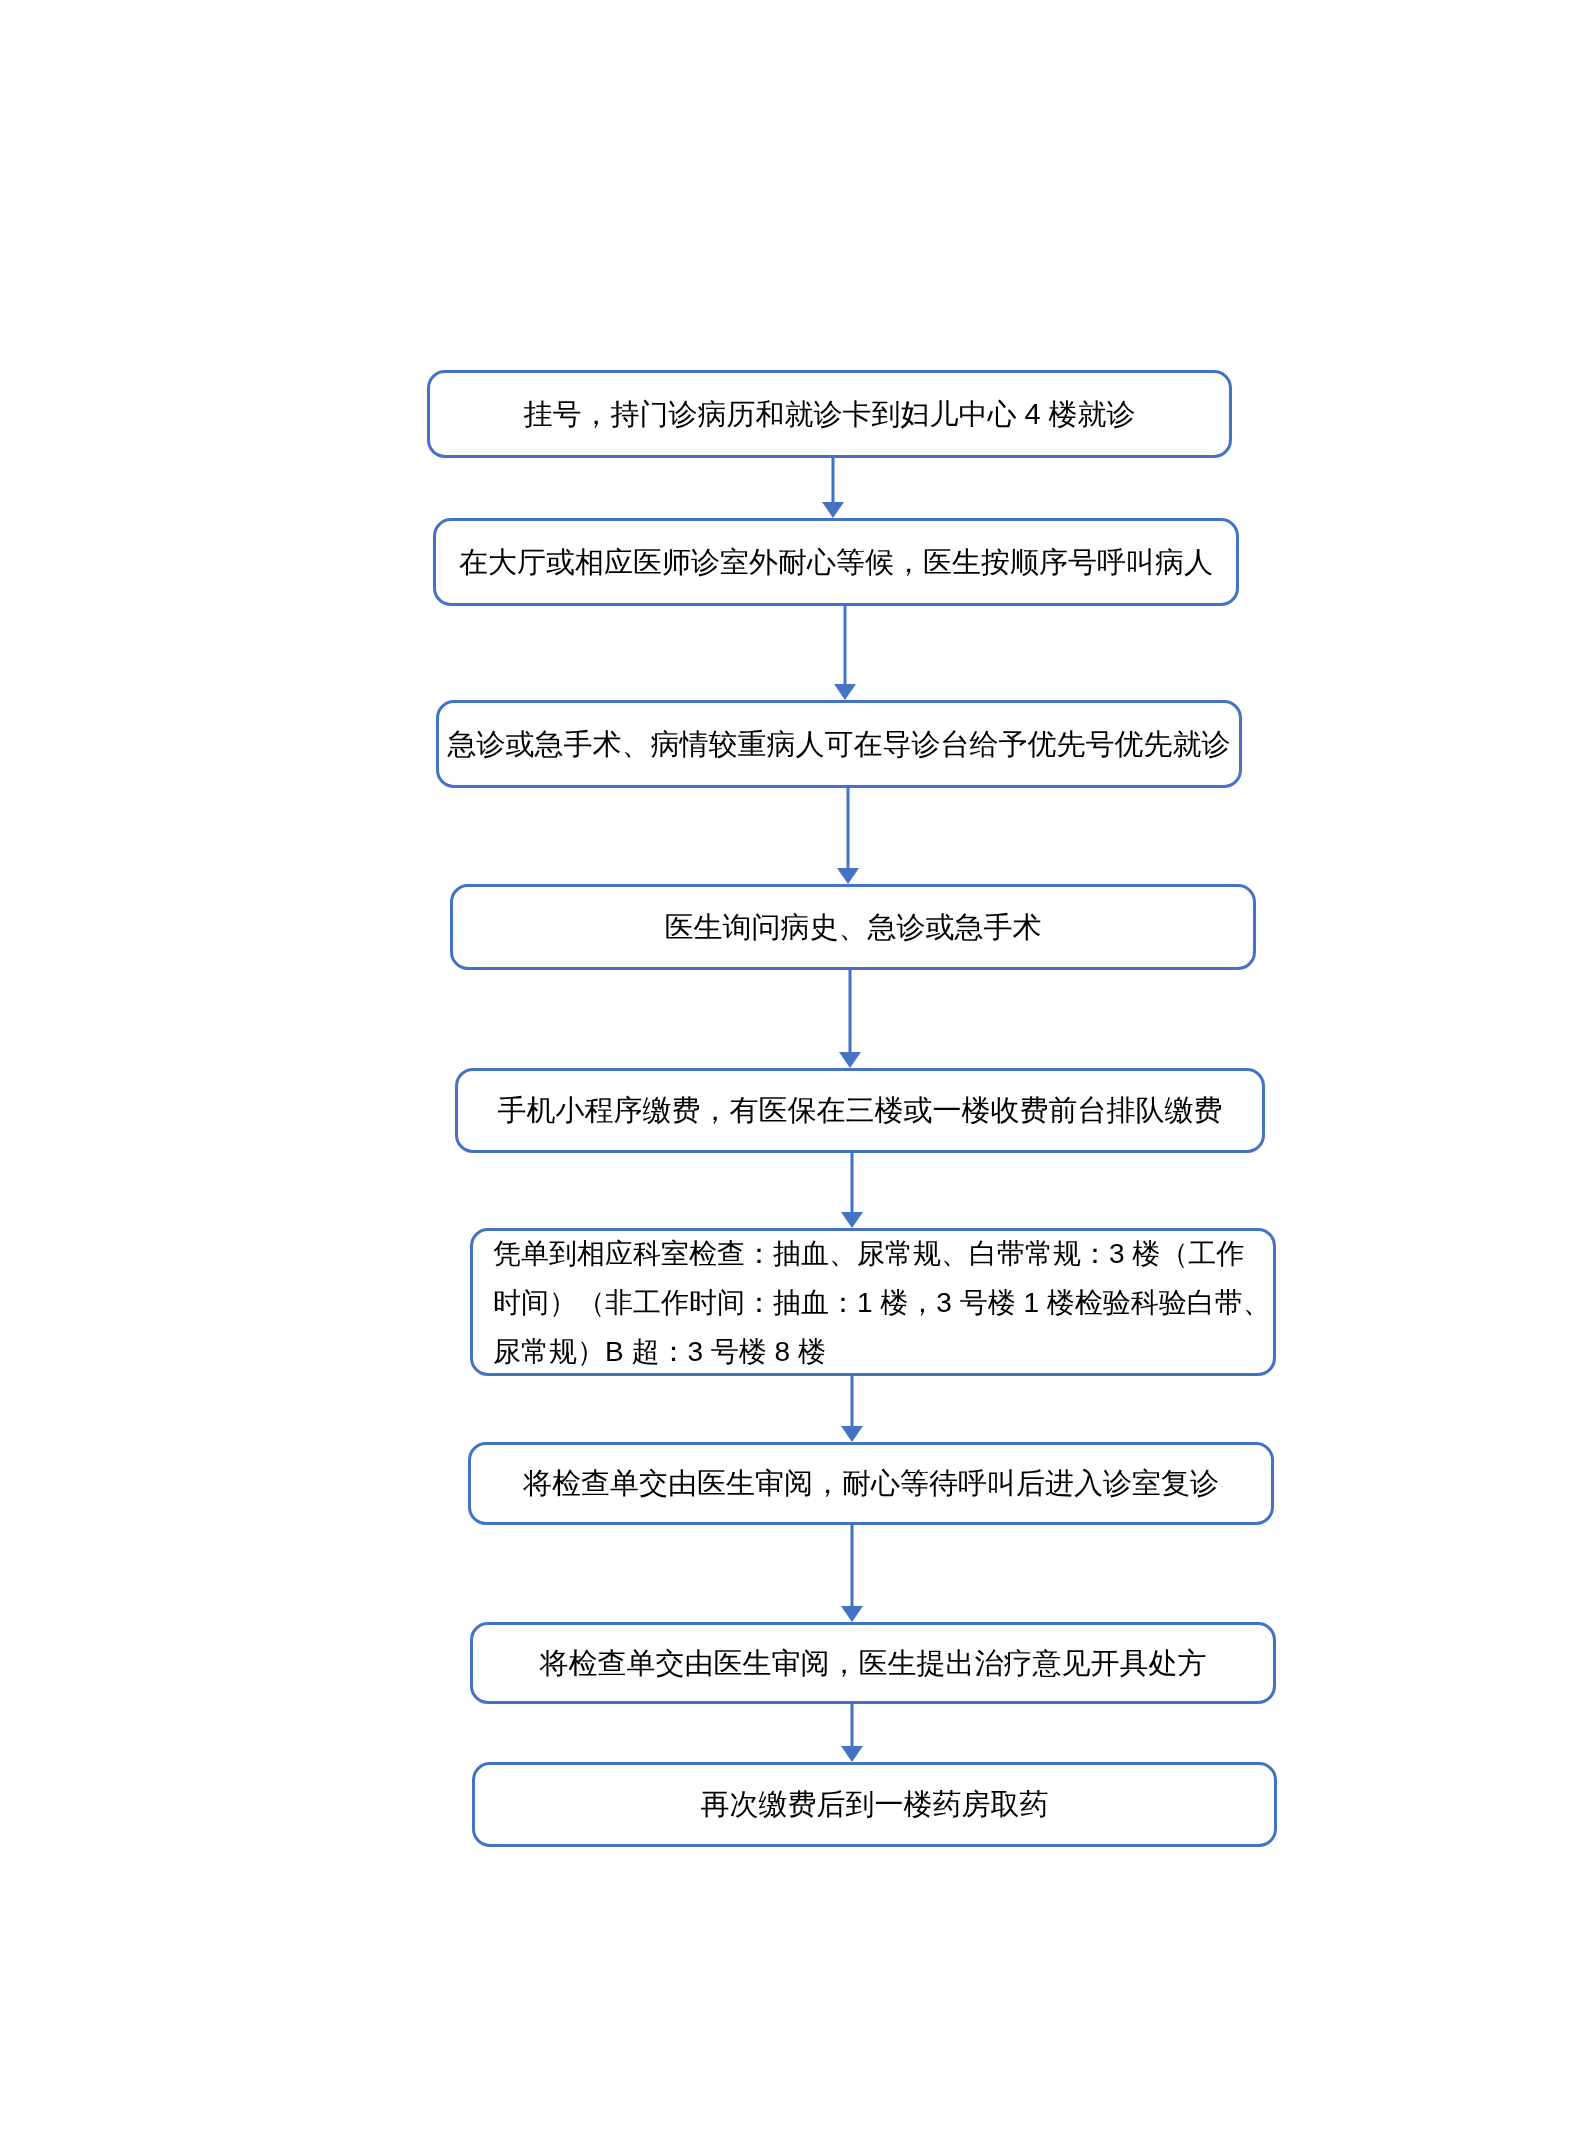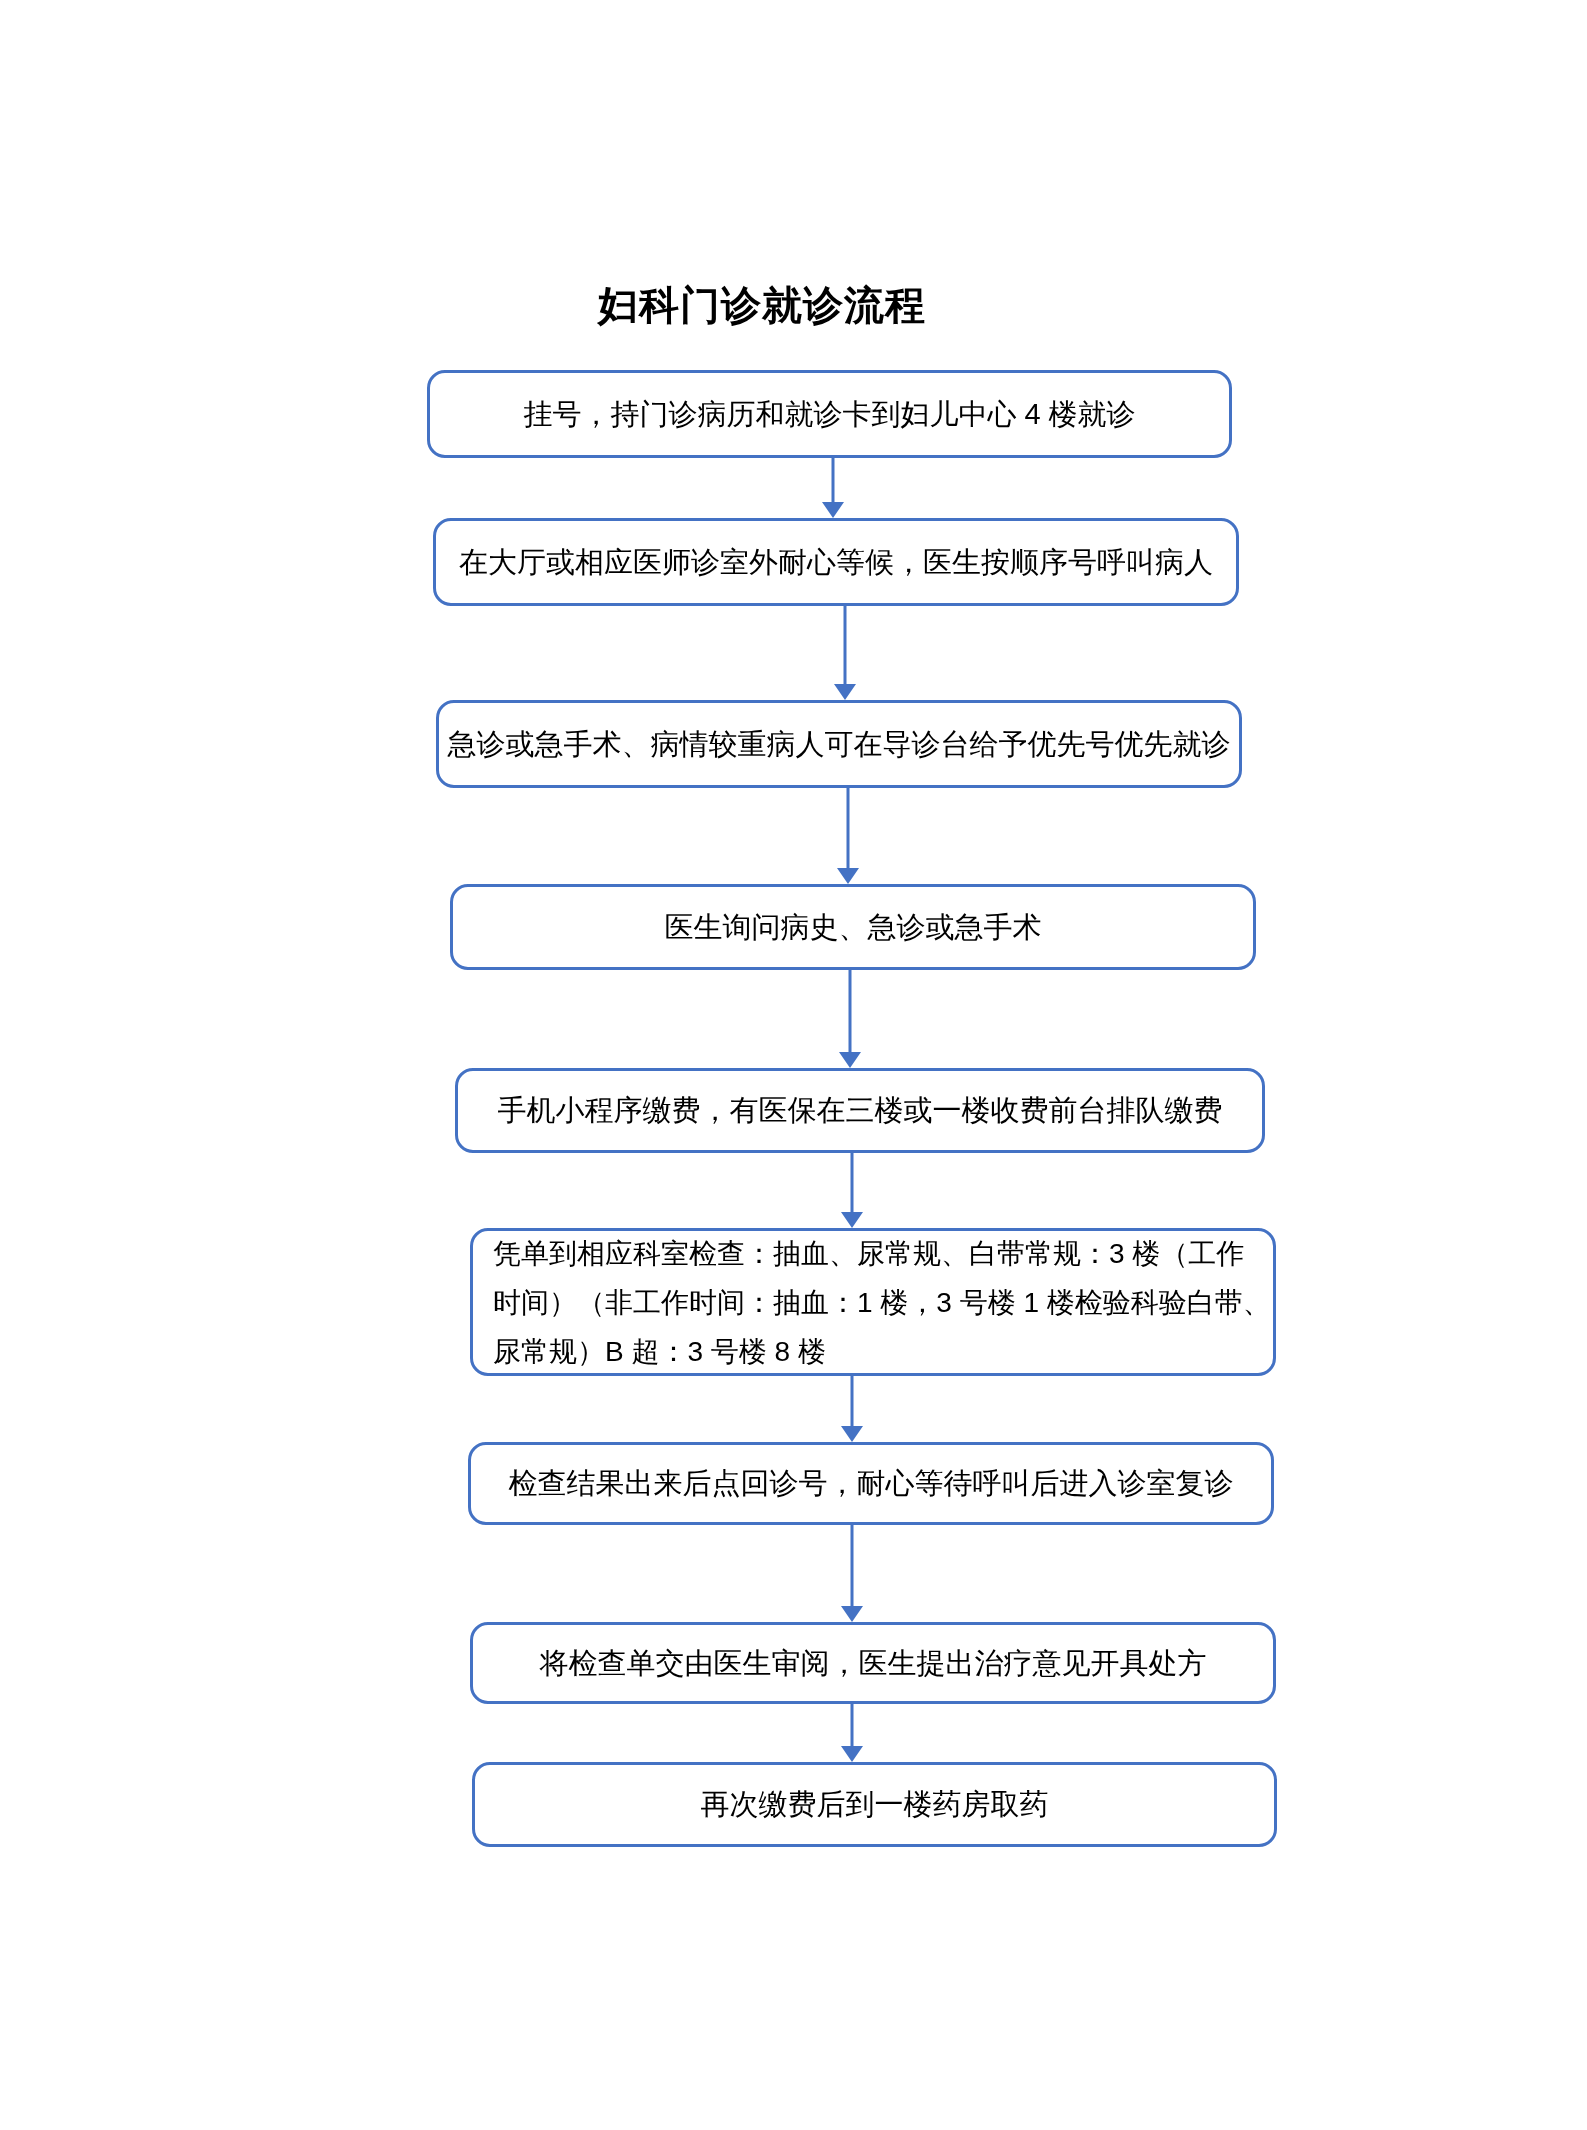--- a/index.html
+++ b/index.html
@@ -84,21 +84,20 @@
   .a5 { left: 841px; top: 1153px; height: 75px; }
   .a6 { left: 841px; top: 1376px; height: 66px; }
   .a7 { left: 841px; top: 1525px; height: 97px; }
   .a8 { left: 841px; top: 1704px; height: 58px; }
 </style>
 </head>
 <body>
 
 <div class="page">
 
-  <h1 class="title">妇科门诊就诊流程</h1>
 
   <div class="node n1">
     <span>挂号，持门诊病历和就诊卡到妇儿中心 4 楼就诊</span>
   </div>
   <div class="arrow a1"></div>
 
   <div class="node n2">
     <span>在大厅或相应医师诊室外耐心等候，医生按顺序号呼叫病人</span>
   </div>
   <div class="arrow a2"></div>
@@ -119,21 +118,21 @@
   <div class="arrow a5"></div>
 
   <div class="node n6">
     <div class="line">凭单到相应科室检查：抽血、尿常规、白带常规：3 楼（工作</div>
     <div class="line">时间）（非工作时间：抽血：1 楼，3 号楼 1 楼检验科验白带、</div>
     <div class="line">尿常规）B 超：3 号楼 8 楼</div>
   </div>
   <div class="arrow a6"></div>
 
   <div class="node n7">
-    <span>检查结果出来后点回诊号，耐心等待呼叫后进入诊室复诊</span>
+    <span>将检查单交由医生审阅，耐心等待呼叫后进入诊室复诊</span>
   </div>
   <div class="arrow a7"></div>
 
   <div class="node n8">
     <span>将检查单交由医生审阅，医生提出治疗意见开具处方</span>
   </div>
   <div class="arrow a8"></div>
 
   <div class="node n9">
     <span>再次缴费后到一楼药房取药</span>

